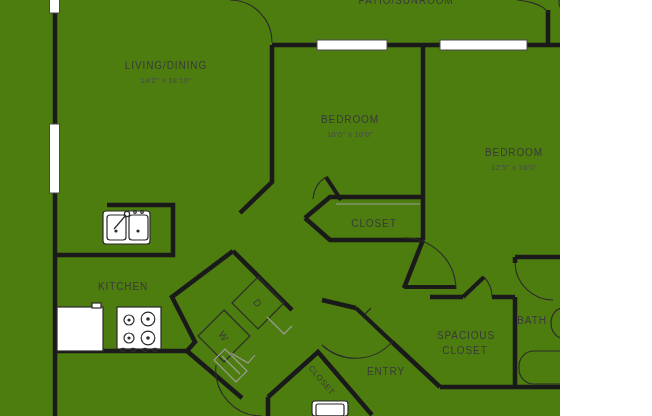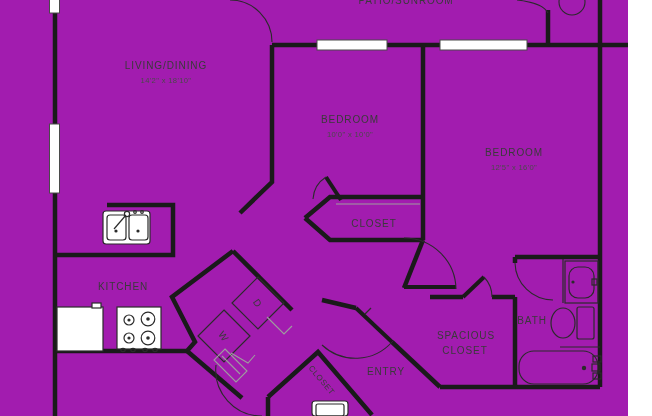--- a/index.html
+++ b/index.html
@@ -1,16 +1,16 @@
 <!DOCTYPE html>
 <html style="--wall: #1a1a1a; --thin: #2b2b2b; --text: #3a3a3a; --dims_text: #4a4a4a; --gray: #9e9e9e;"><head>
 <meta charset="utf-8">
 <style>
   html,body{margin:0;padding:0;background:#ffffff;}
-  .stage{width:628px;height:416px;position:relative;overflow:hidden;background:#a21caf;}
+  .stage{width:560px;height:416px;position:relative;overflow:hidden;background:#4d7c0f;}
   svg{display:block;}
   svg text{font-family:"Liberation Sans", sans-serif; fill:var(--text,#3a3a3a);}
   .room-label{font-size:10px;letter-spacing:0.9px;}
   .room-dims{font-size:7.6px;letter-spacing:0.35px;fill:var(--dims_text,#4a4a4a);}
   .tiny-label{font-size:8px;letter-spacing:0.6px;}
   .wd-label{font-size:10px;letter-spacing:0.5px;}
   .wall{stroke:var(--wall,#1a1a1a);stroke-width:4.5;fill:none;}
   .wall-leaf{stroke:var(--wall,#1a1a1a);stroke-width:4;fill:none;}
   .thin{stroke:var(--thin,#2b2b2b);stroke-width:1.2;fill:none;}
   .arc{stroke:var(--thin,#2b2b2b);stroke-width:1.1;fill:none;}

